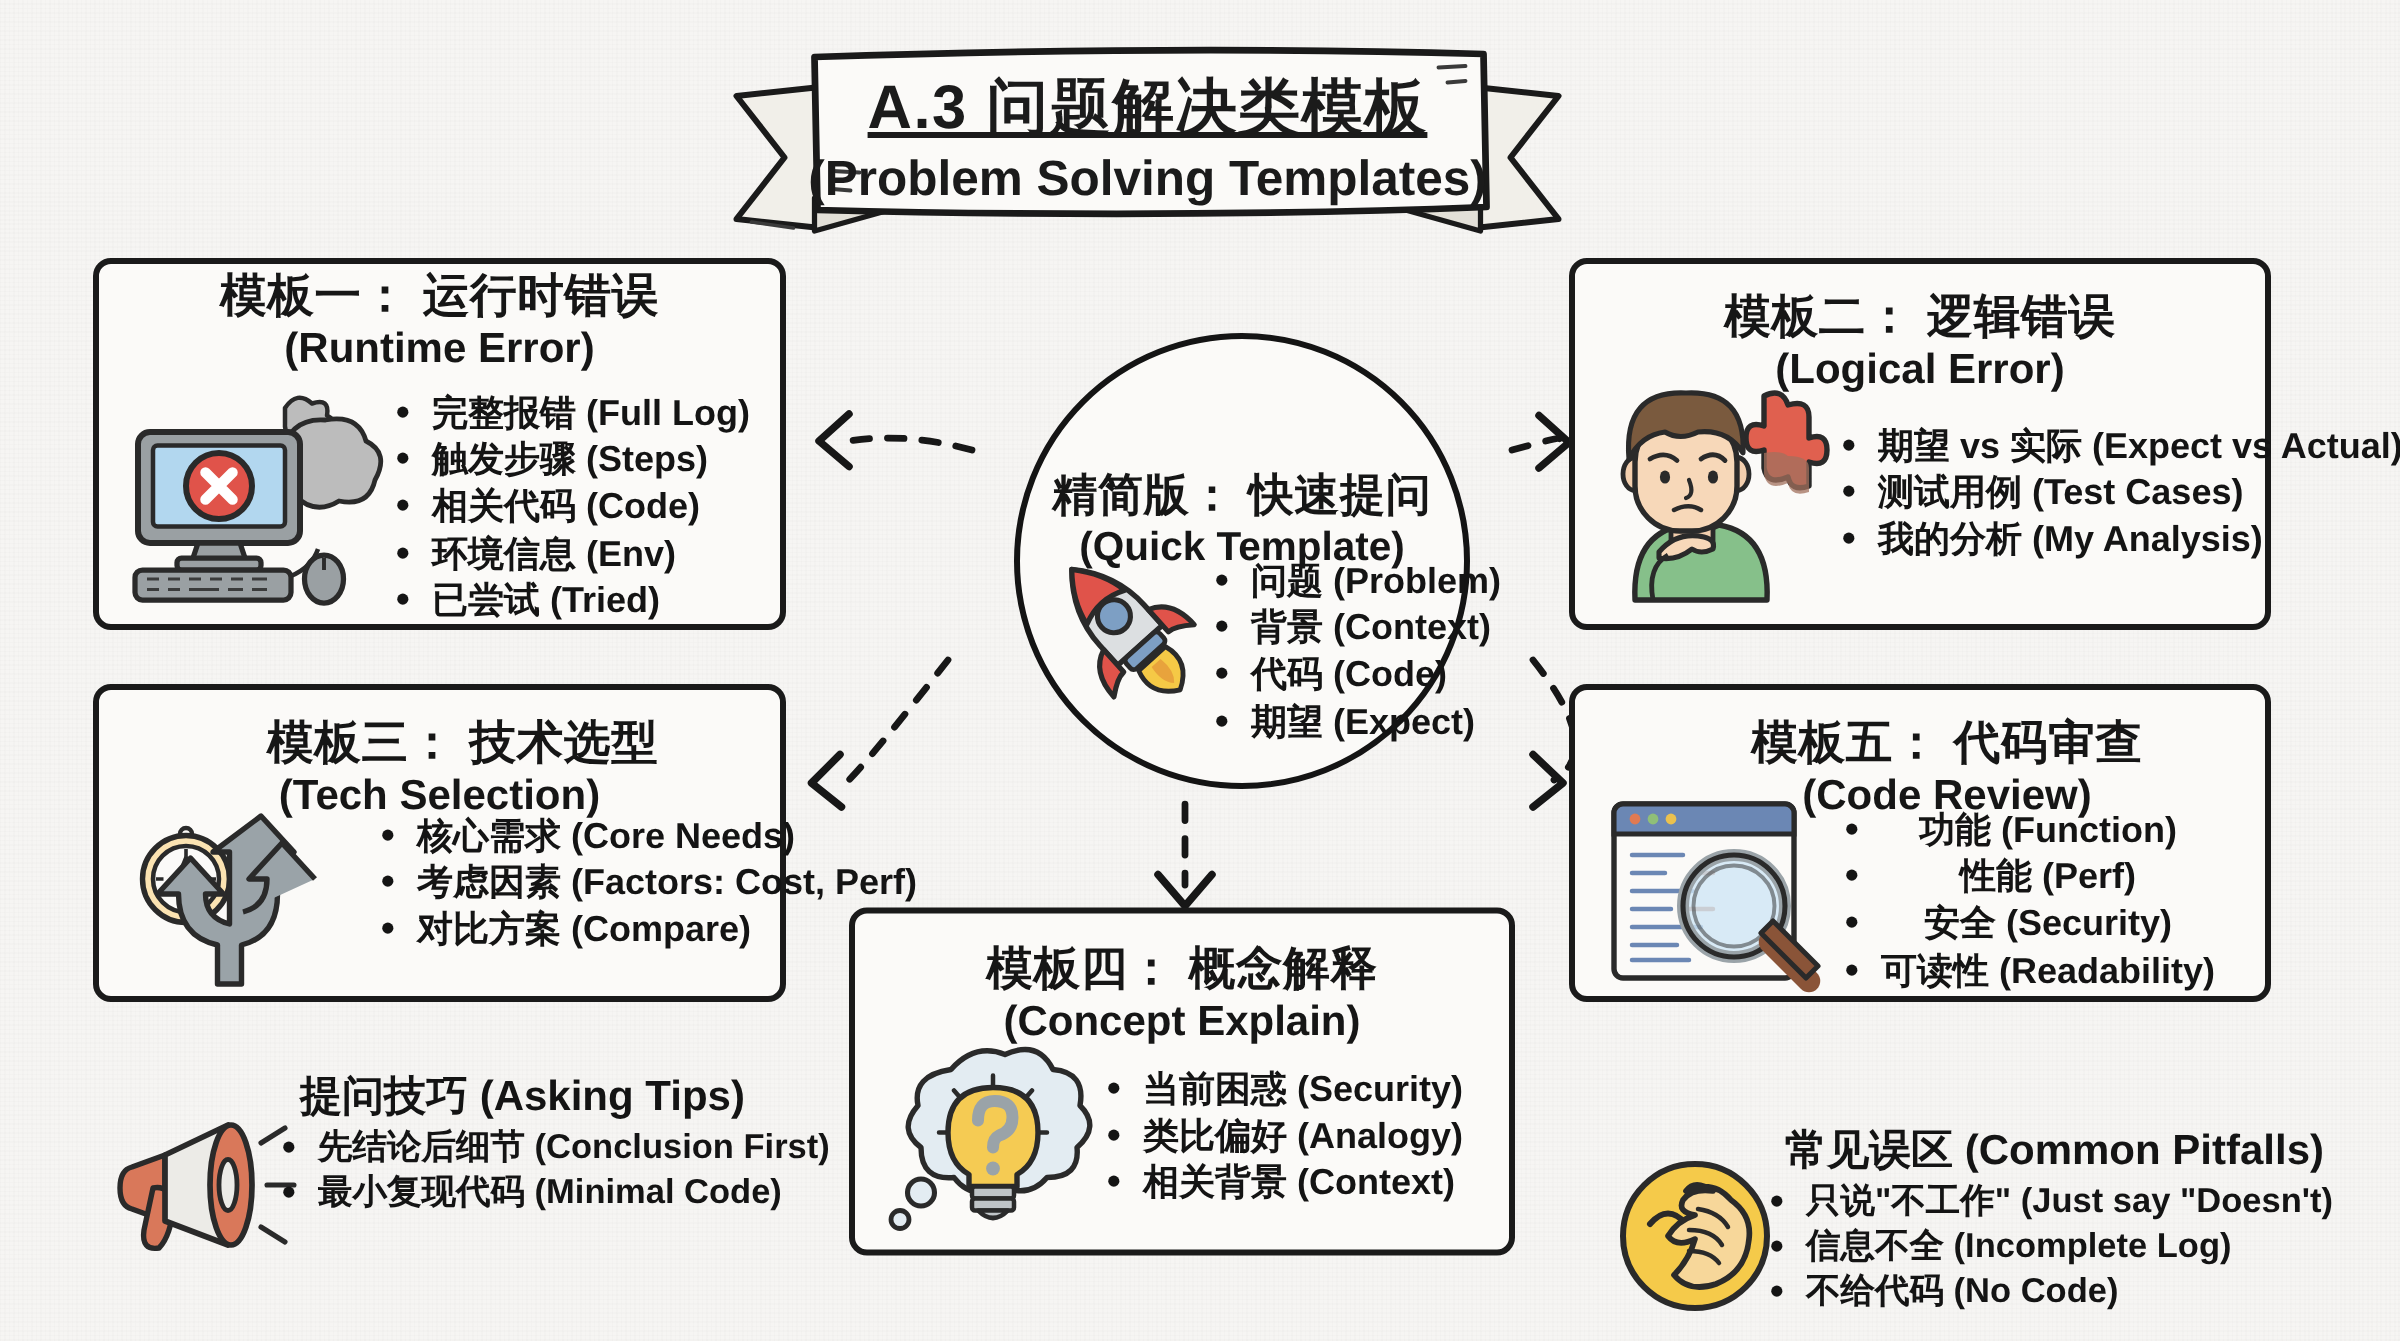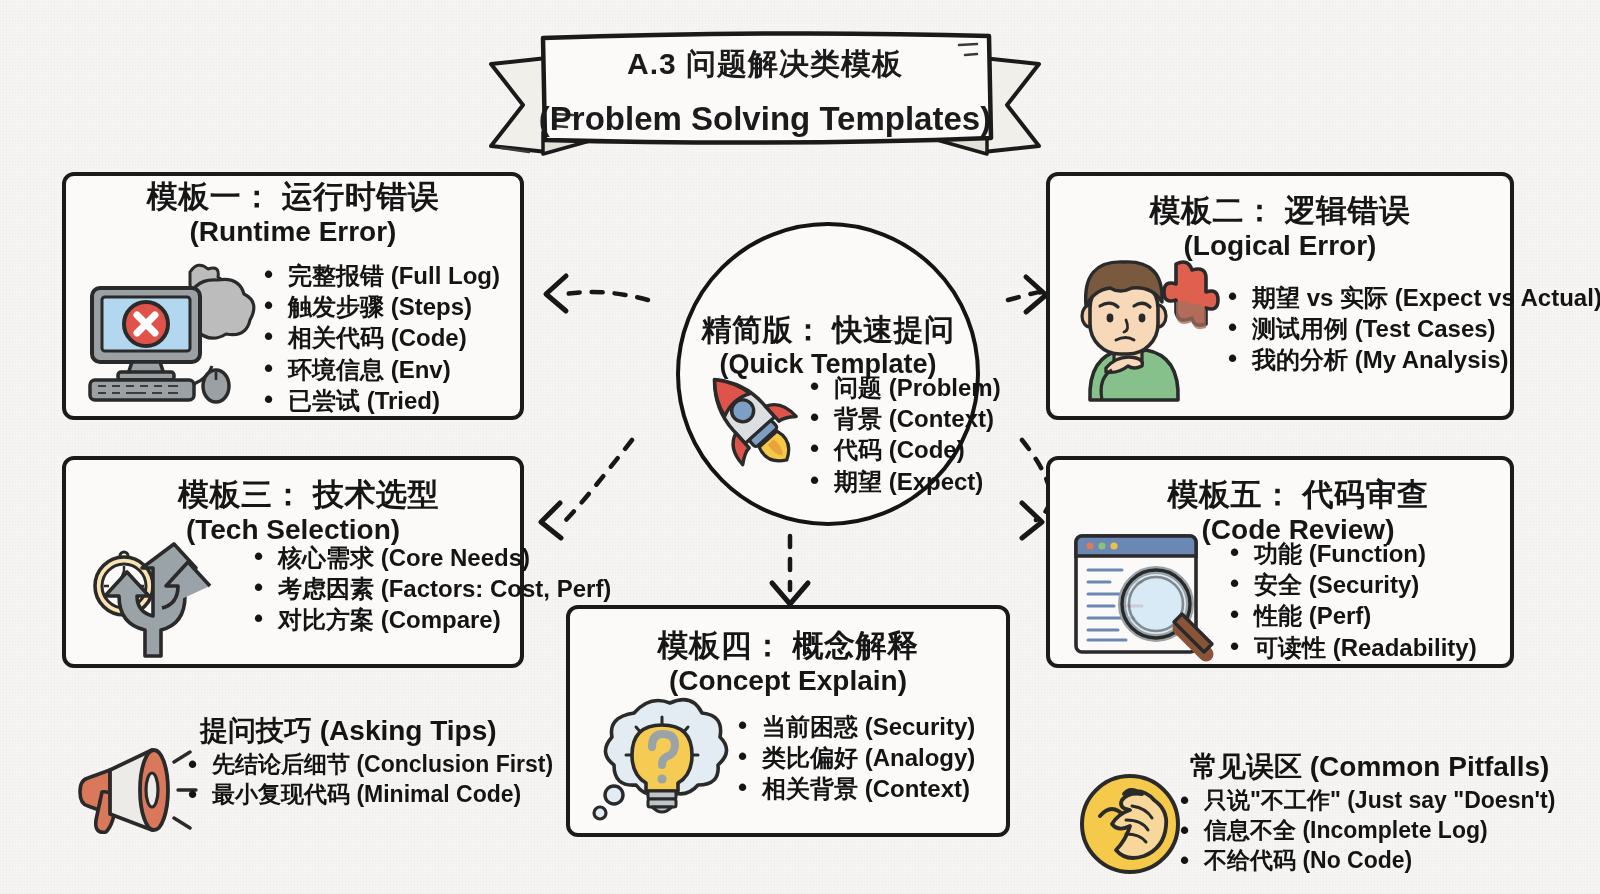--- a/index.html
+++ b/index.html
@@ -17,22 +17,23 @@
       repeating-linear-gradient(90deg, rgba(0,0,0,.012) 0 1px, transparent 1px 3px),
       #f6f5f3;
   }
   .abs { position: absolute; }
 
   
   #banner { left: 485px; top: 22px; width: 560px; height: 140px; }
   .banner-title {
     position: absolute; left: 0; right: 0; top: 22px;
     text-align: center;
-    font-size: 30px; font-weight: 700; color: #1b1b1b;
+    font-size: 41px; font-weight: 700; color: #1b1b1b;
     letter-spacing: 1px;
+    text-decoration: underline;
   }
   .banner-sub {
     position: absolute; left: 0; right: 0; top: 78px;
     text-align: center;
     font-size: 33px; font-weight: 700; color: #1b1b1b;
   }
 
   
   .panel {
     border: 4px solid #1a1a1a;
@@ -275,24 +276,24 @@
         <path d="M58 52 h14 M52 76 h20"></path>
       </g>
       <circle cx="86" cy="74" r="34" fill="#cfe6f5" fill-opacity=".8" stroke="#9aa3a8" stroke-width="8"></circle>
       <circle cx="86" cy="74" r="34" fill="none" stroke="#2a2a2a" stroke-width="3.4"></circle>
       <circle cx="86" cy="74" r="27" fill="none" stroke="#2a2a2a" stroke-width="2.6" opacity=".5"></circle>
       <path d="M110 98 l26 26" stroke="#8a5438" stroke-width="15" stroke-linecap="round"></path>
       <path d="M110 98 l26 26" stroke="#2a2a2a" stroke-width="3.4" fill="none" stroke-linecap="round" opacity=".0"></path>
       <path d="M104 92 l8 -8 30 30 -8 8 z" fill="#8a5438" stroke="#2a2a2a" stroke-width="3.4" stroke-linejoin="round"></path>
     </svg>
 
-    <ul class="bullets abs" style="left:178px; top:78px;">
+    <ul class="bullets abs" style="left:178px; top:78px;text-align:center;">
       <li>功能 (Function)</li>
+      <li>性能 (Perf)</li>
       <li>安全 (Security)</li>
-      <li>性能 (Perf)</li>
       <li>可读性 (Readability)</li>
     </ul>
   </div>
 
   <div class="abs panel" style="left:566px; top:605px; width:444px; height:232px;">
     <div class="panel-title" style="margin-top:16px;">模板四： 概念解释</div>
     <div class="panel-sub">(Concept Explain)</div>
 
     <svg class="abs" style="left:18px; top:86px;" width="148" height="136" viewBox="0 0 148 136">
       <path d="M46 18 q16 -18 36 -10 q22 -10 32 10 q22 2 18 24 q14 14 -2 28 q2 20 -20 20 q-12 14 -30 6 q-20 10 -32 -6 q-22 2 -22 -20 q-16 -12 -2 -28 q-4 -20 22 -24 z" fill="#e3ecf2" stroke="#2a2a2a" stroke-width="3.6" stroke-linejoin="round"></path>

